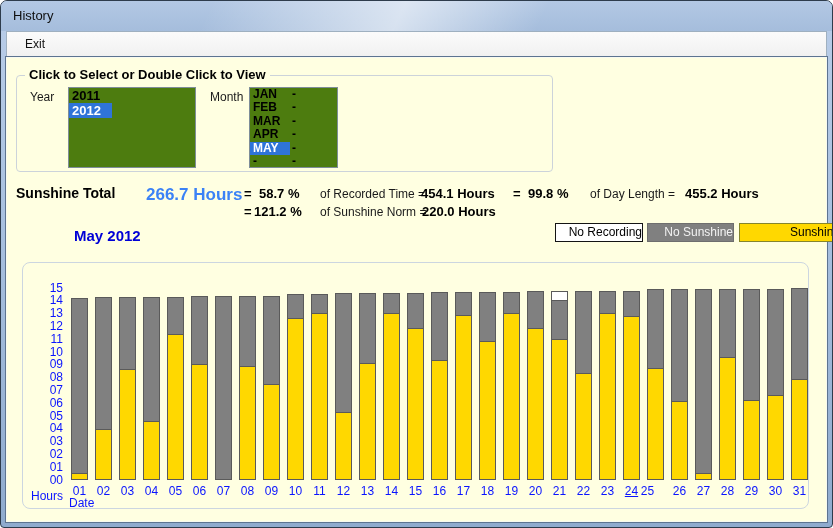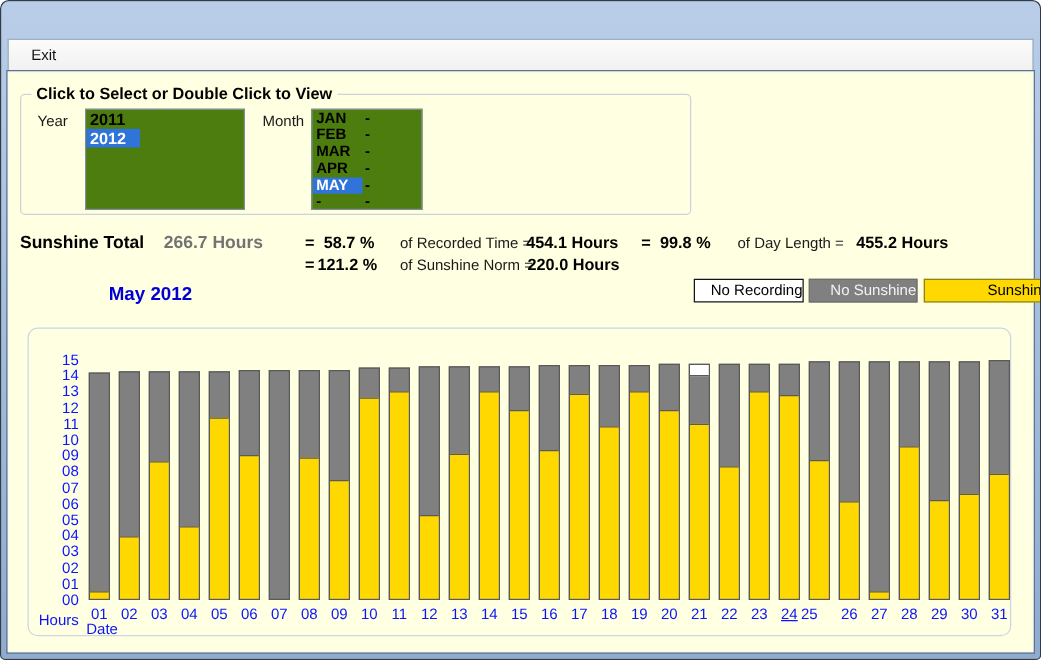--- a/index.html
+++ b/index.html
@@ -40,53 +40,56 @@
   #year-list .lb-label{display:inline-block;padding:0 11px 0 3px;}
   #month-list .lb-row{height:13.4px;line-height:13.4px;font-size:12px;font-weight:bold;display:flex;}
   #month-list .lb-label{display:inline-block;width:40px;padding-left:3px;}
   #month-list .lb-dash{margin-left:2px;}
   .selected{background:#2f74d8;color:#ffffff;}
   
   .abs{position:absolute;white-space:nowrap;}
   .sum-b{font-size:13px;font-weight:bold;color:#000;}
   .sum-n{font-size:12px;color:#1a1a1a;}
   #sum-label{left:9px;top:127px;font-size:14px;}
-  #sum-total{left:124px;top:127px;font-size:14px;color:#737373;}
+  #sum-total{left:139px;top:127px;font-size:17px;color:#3b82f6;}
   #sum-eq1{left:237px;top:128px;}
   #sum-pct1{left:252px;top:128px;}
   #sum-desc1{left:313px;top:129px;}
   #sum-val1{left:414px;top:128px;}
   #sum-eq2{left:506px;top:128px;}
   #sum-pct2{left:521px;top:128px;}
   #sum-desc2{left:583px;top:129px;}
   #sum-val2{left:678px;top:128px;}
   #sum-eq3{left:237px;top:146px;}
   #sum-pct3{left:247px;top:146px;}
   #sum-desc3{left:313px;top:147px;}
   #sum-val3{left:415px;top:146px;}
   
-  #month-title{left:80px;top:169px;font-size:15px;font-weight:bold;color:#0000d6;}
+  #month-title{left:67px;top:169px;font-size:15px;font-weight:bold;color:#0000d6;}
   .chip{position:absolute;top:165px;height:19px;line-height:17px;text-align:right;font-size:12px;cursor:default;}
   #chip-norec{left:548px;width:88px;background:#ffffff;border:1px solid #141414;color:#000;}
   #chip-nosun{left:640px;width:87px;background:#808080;border:1px solid #6e6e6e;color:#f2f2f2;}
   #chip-sun{left:732px;width:102px;background:#ffd800;border:1px solid #85852d;color:#000;}
   
   #chart-panel{position:absolute;left:15px;top:204px;width:787px;height:247px;background:#ffffe1;border:1px solid #ccd6e0;border-radius:8px;}
   .ytick{position:absolute;left:0;width:40px;text-align:right;font-size:12px;color:#0a14ff;line-height:14px;}
   .xtick{position:absolute;top:221px;width:25px;text-align:center;font-size:12px;color:#0a14ff;}
   #hours-label{left:8px;top:226px;font-size:12px;color:#0a14ff;}
   #date-label{left:46px;top:233px;font-size:12px;color:#0a14ff;}
   .bar{position:absolute;border:1px solid #5a5a5a;}
   .seg-sun{position:absolute;left:0;right:0;bottom:0;border-top:1px solid #5a5a5a;}
   .seg-norec{position:absolute;left:0;right:0;top:0;border-bottom:1px solid #5a5a5a;}
 </style>
 </head>
 <body>
 
 <div class="window">
+  <div class="titlebar">
+    <span class="title-text">History</span>
+  </div>
   <div class="menubar">
     <span class="menu-item">Exit</span>
   </div>
   <div class="client">
 
     <div class="groupbox">
       <span class="group-legend">Click to Select or Double Click to View</span>
     </div>
     <span class="field-label" id="year-label">Year</span>
     <div class="listbox" id="year-list">

